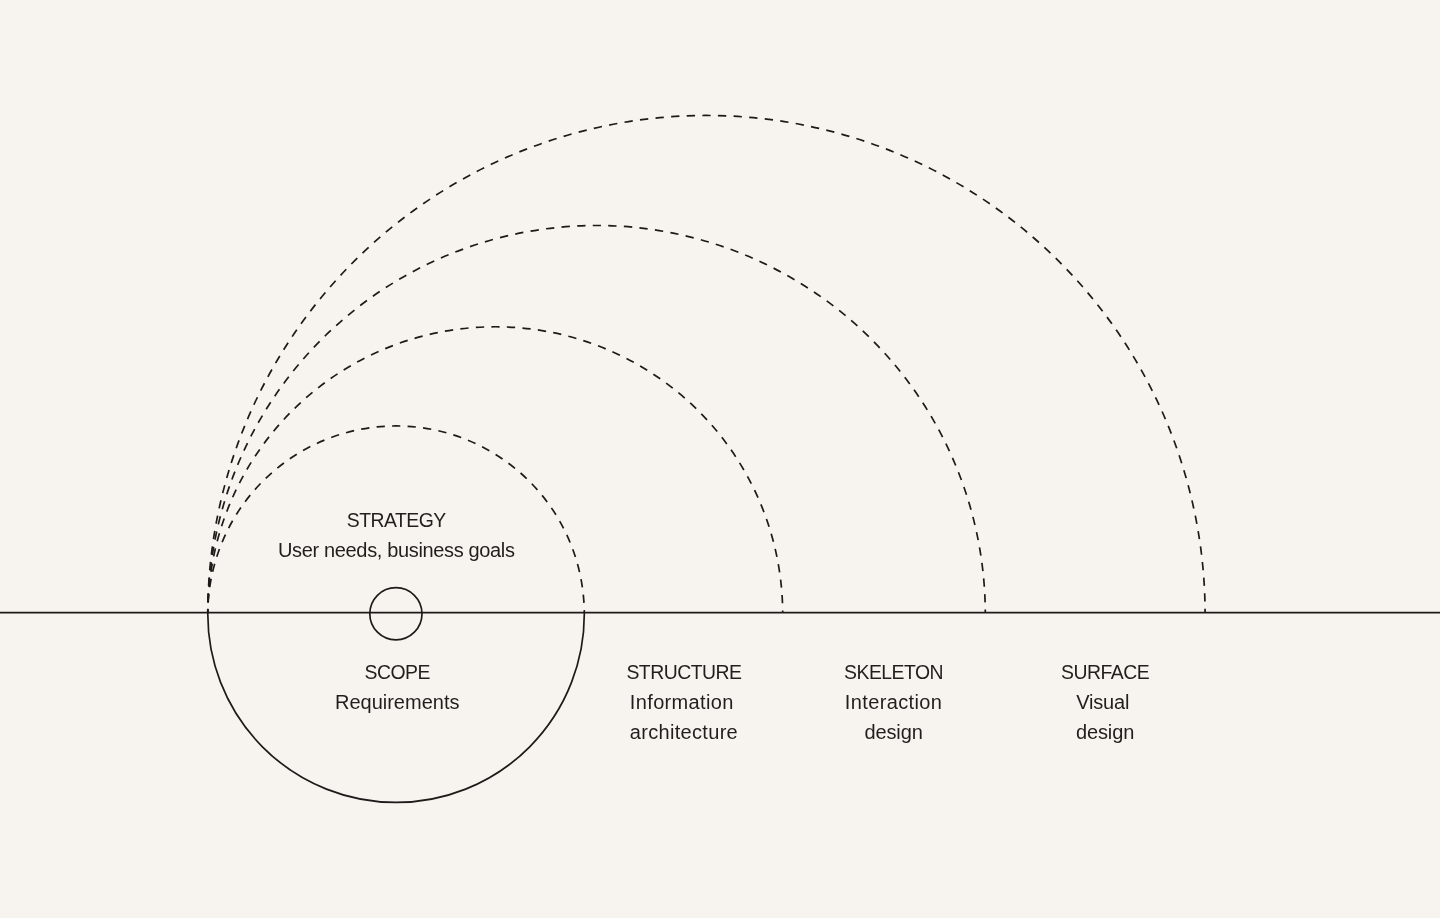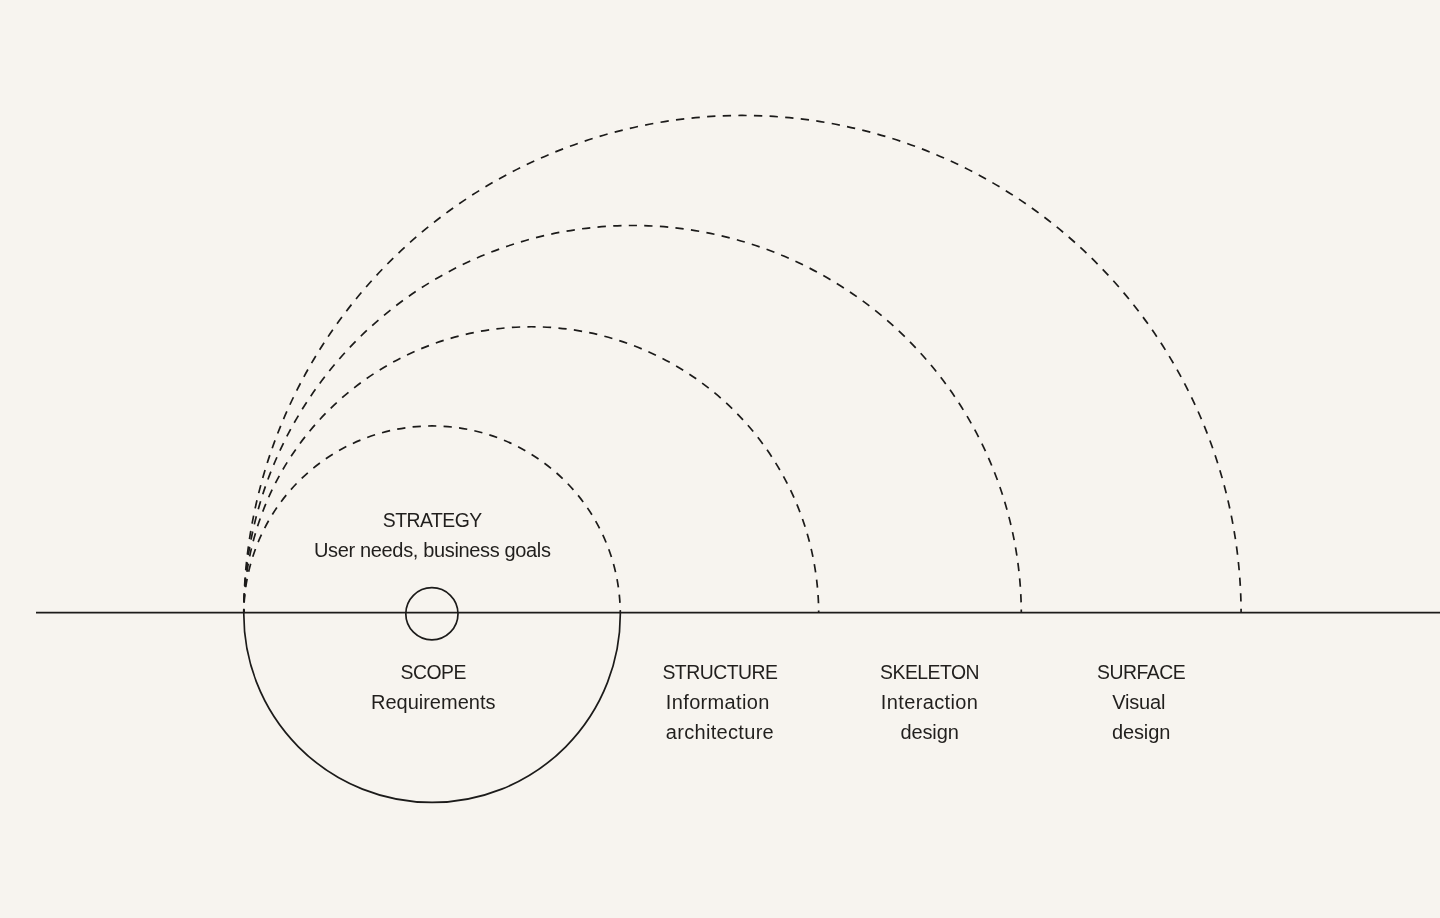--- a/index.html
+++ b/index.html
@@ -12,21 +12,20 @@
   }
   body {
     background: #f7f4ef;
     font-family: "Liberation Sans", sans-serif;
     color: #262626;
   }
   #stage {
     position: relative;
     width: 1288px;
     height: 918px;
-    margin-left: 36px;
   }
   svg.diagram {
     position: absolute;
     inset: 0;
     width: 1440px;
     height: 918px;
     display: block;
   }
   .arc {
     fill: none;

